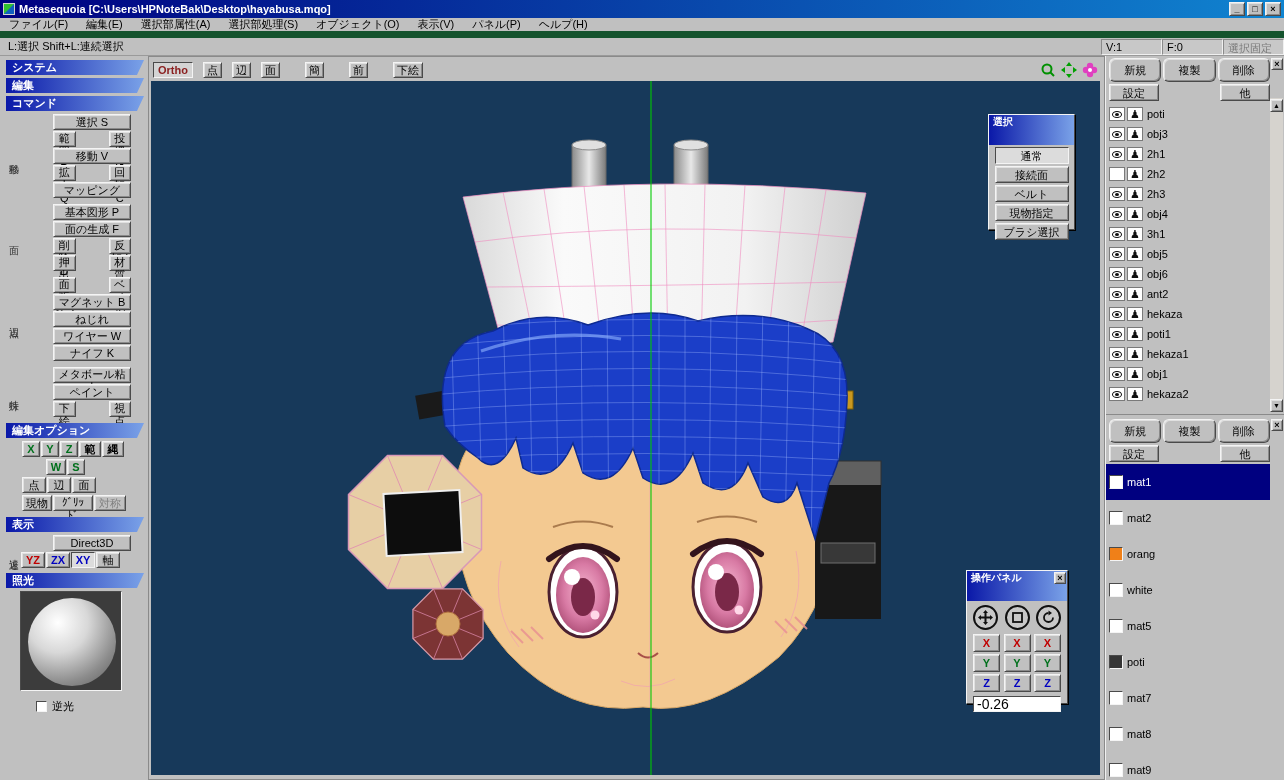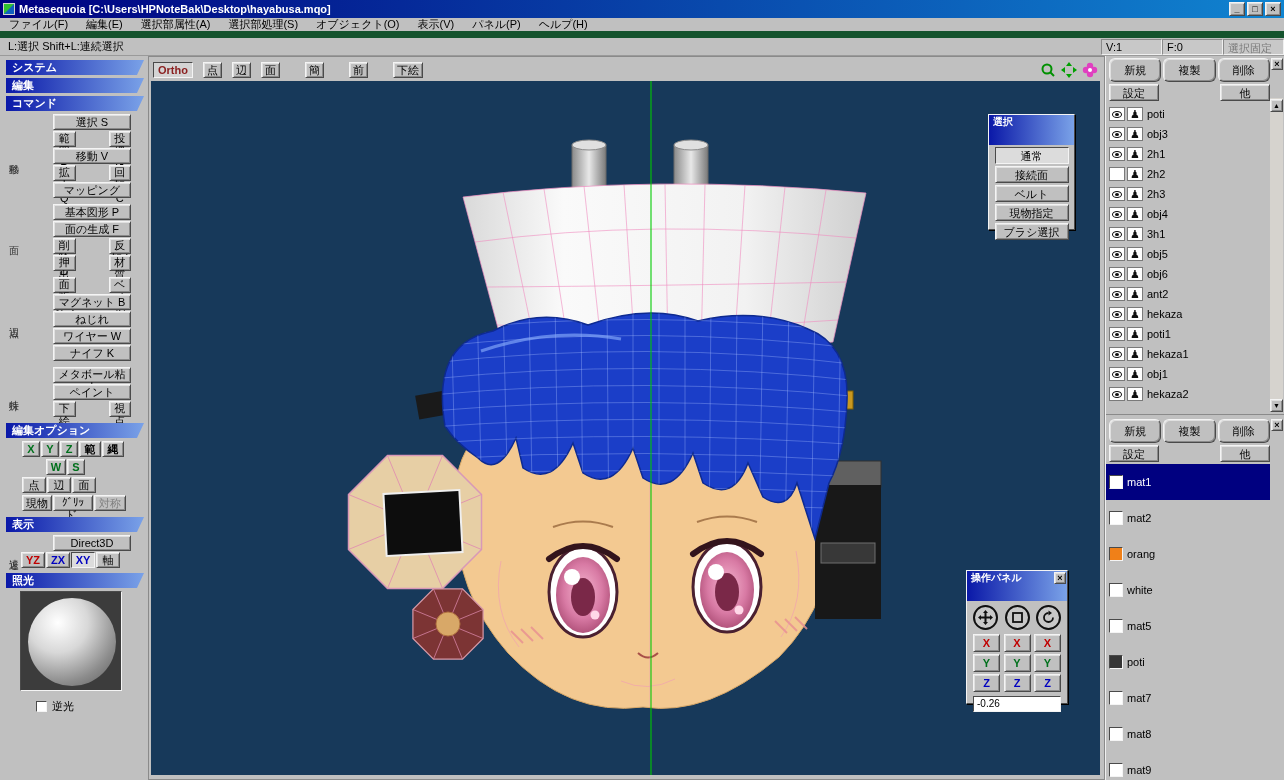--- a/index.html
+++ b/index.html
@@ -68,21 +68,21 @@
     line-height:14px; padding-left:4px; position:relative; }
   .fp-close { position:absolute; right:1px; top:1px; width:12px; height:12px; background:#c0c0c0; font-size:9px;
     line-height:10px; text-align:center; font-weight:bold; color:#000; }
   .sel-btn { display:block; width:74px; height:17px; margin:2px auto; line-height:14px; text-align:center; padding:0; }
   .op-circles { display:flex; justify-content:space-between; padding:4px 6px 2px 6px; }
   .op-circle { width:25px; height:25px; border-radius:50%; border:2px solid #101010; background:#c8c8c8;
     display:flex; align-items:center; justify-content:center; }
   .op-grid { display:flex; flex-direction:column; gap:2px; padding:2px 6px; }
   .op-row { display:flex; justify-content:space-between; }
   .op-btn { width:27px; height:18px; font-weight:bold; text-align:center; line-height:15px; padding:0; }
-  .op-value { margin:2px 6px 4px 6px; height:16px; background:#fff; font-size:10px; line-height:14px; padding-left:3px; }
+  .op-value { margin:2px 6px 4px 6px; height:16px; background:#fff; font-size:14px; line-height:14px; padding-left:3px; }
 
   
   .rightpane { position:absolute; left:1105px; top:56px; width:179px; height:724px; background:#c0c0c0; border-left:1px solid #f0f0f0; }
   .rp-btnrow { display:flex; gap:2px; padding:2px 14px 0 3px; }
   .rp-btn { flex:1; height:24px; line-height:15px; text-align:center; padding:0;border-radius:6px; }
   .rp-btnrow2 { display:flex; justify-content:space-between; padding:2px 14px 2px 3px; }
   .rp-btn-sm { width:50px; height:17px; line-height:14px; text-align:center; padding:0; }
   .rp-close { position:absolute; right:1px; width:12px; height:12px; font-size:9px; line-height:10px; text-align:center; font-weight:bold; }
   .obj-list { position:relative; margin:1px 14px 0 3px; }
   .obj-row { display:flex; align-items:center; gap:2px; height:20px; }

